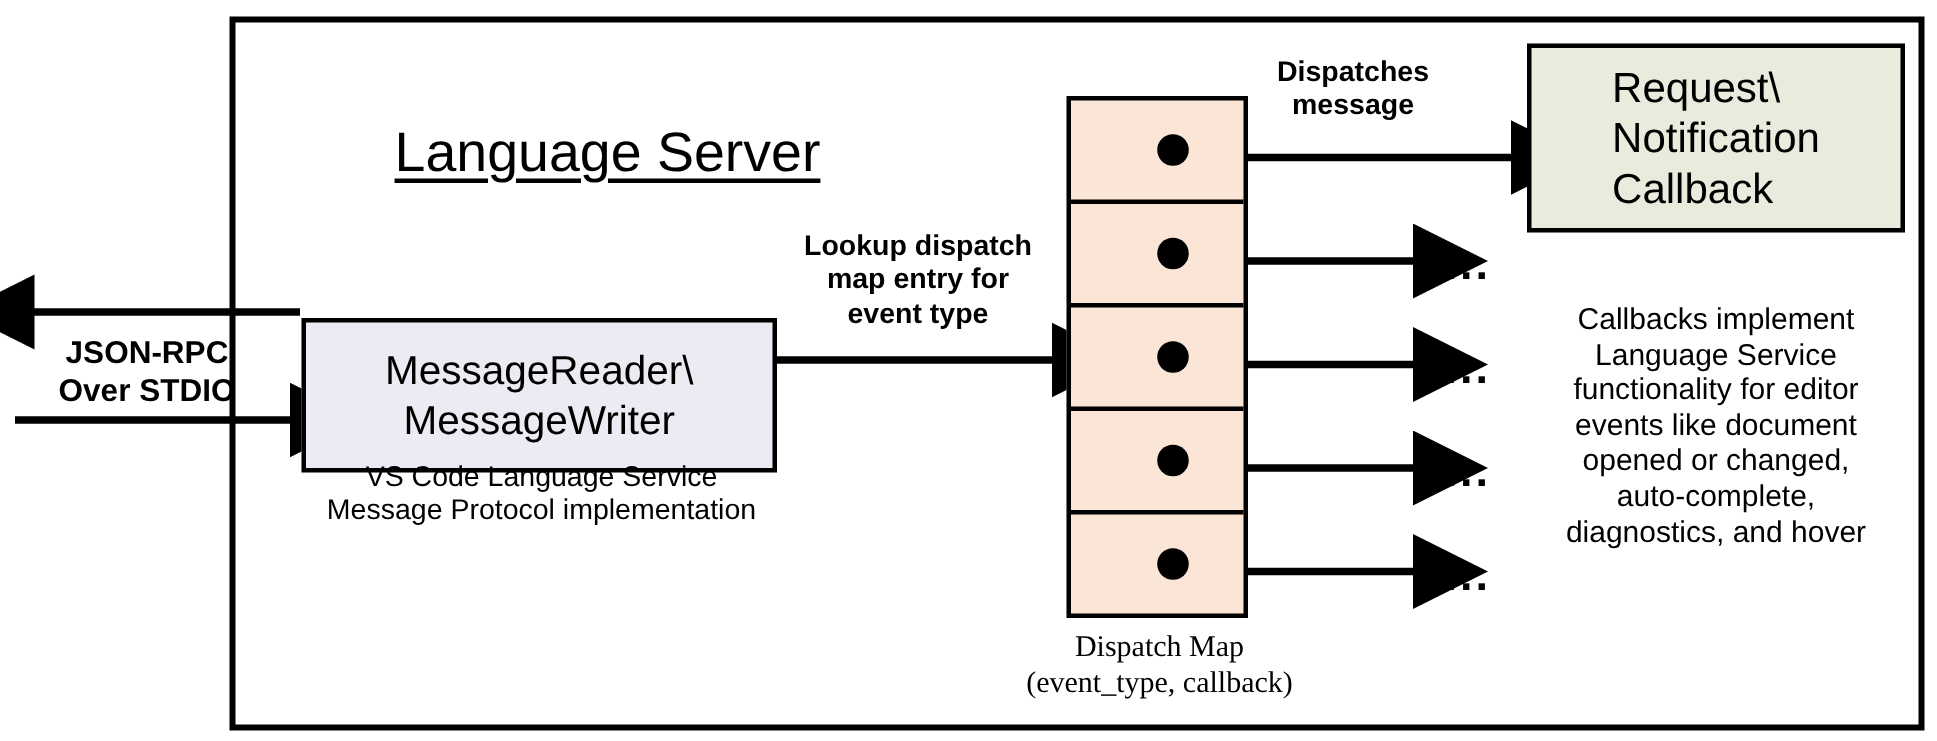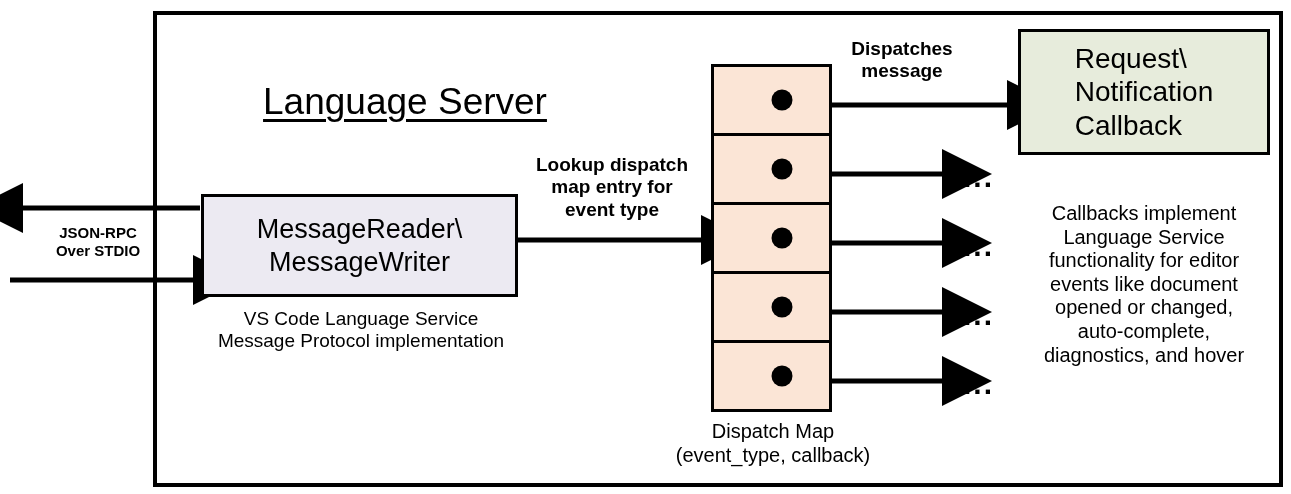--- a/index.html
+++ b/index.html
@@ -55,29 +55,29 @@
     text-underline-offset: 5px;
     text-decoration-thickness: 3px;
     margin-top: 28px;
   }
 
   
   #protocol-label {
     left: 18px;
     top: 224px;
     width: 160px;
-    font-size: 15px;
+    font-size: 21px;
     font-weight: bold;
   }
 
   
   #message-io-box {
     position: absolute;
     left: 201px;
-    top: 194px;
+    top: 212px;
     width: 317px;
     height: 103px;
     border: 3px solid #000;
     box-sizing: border-box;
     background: #eceaf2;
     display: flex;
     align-items: center;
     justify-content: center;
   }
   #message-io-label {
@@ -130,20 +130,21 @@
     width: 21px;
     height: 21px;
     border-radius: 50%;
     background: #000;
   }
   #dispatch-caption {
     left: 645px;
     top: 420px;
     width: 256px;
     font-size: 20px;
+    font-family: Liberation Serif, serif;
   }
 
   
   #dispatches-label {
     left: 838px;
     top: 38px;
     width: 128px;
     font-size: 19px;
     font-weight: bold;
   }

